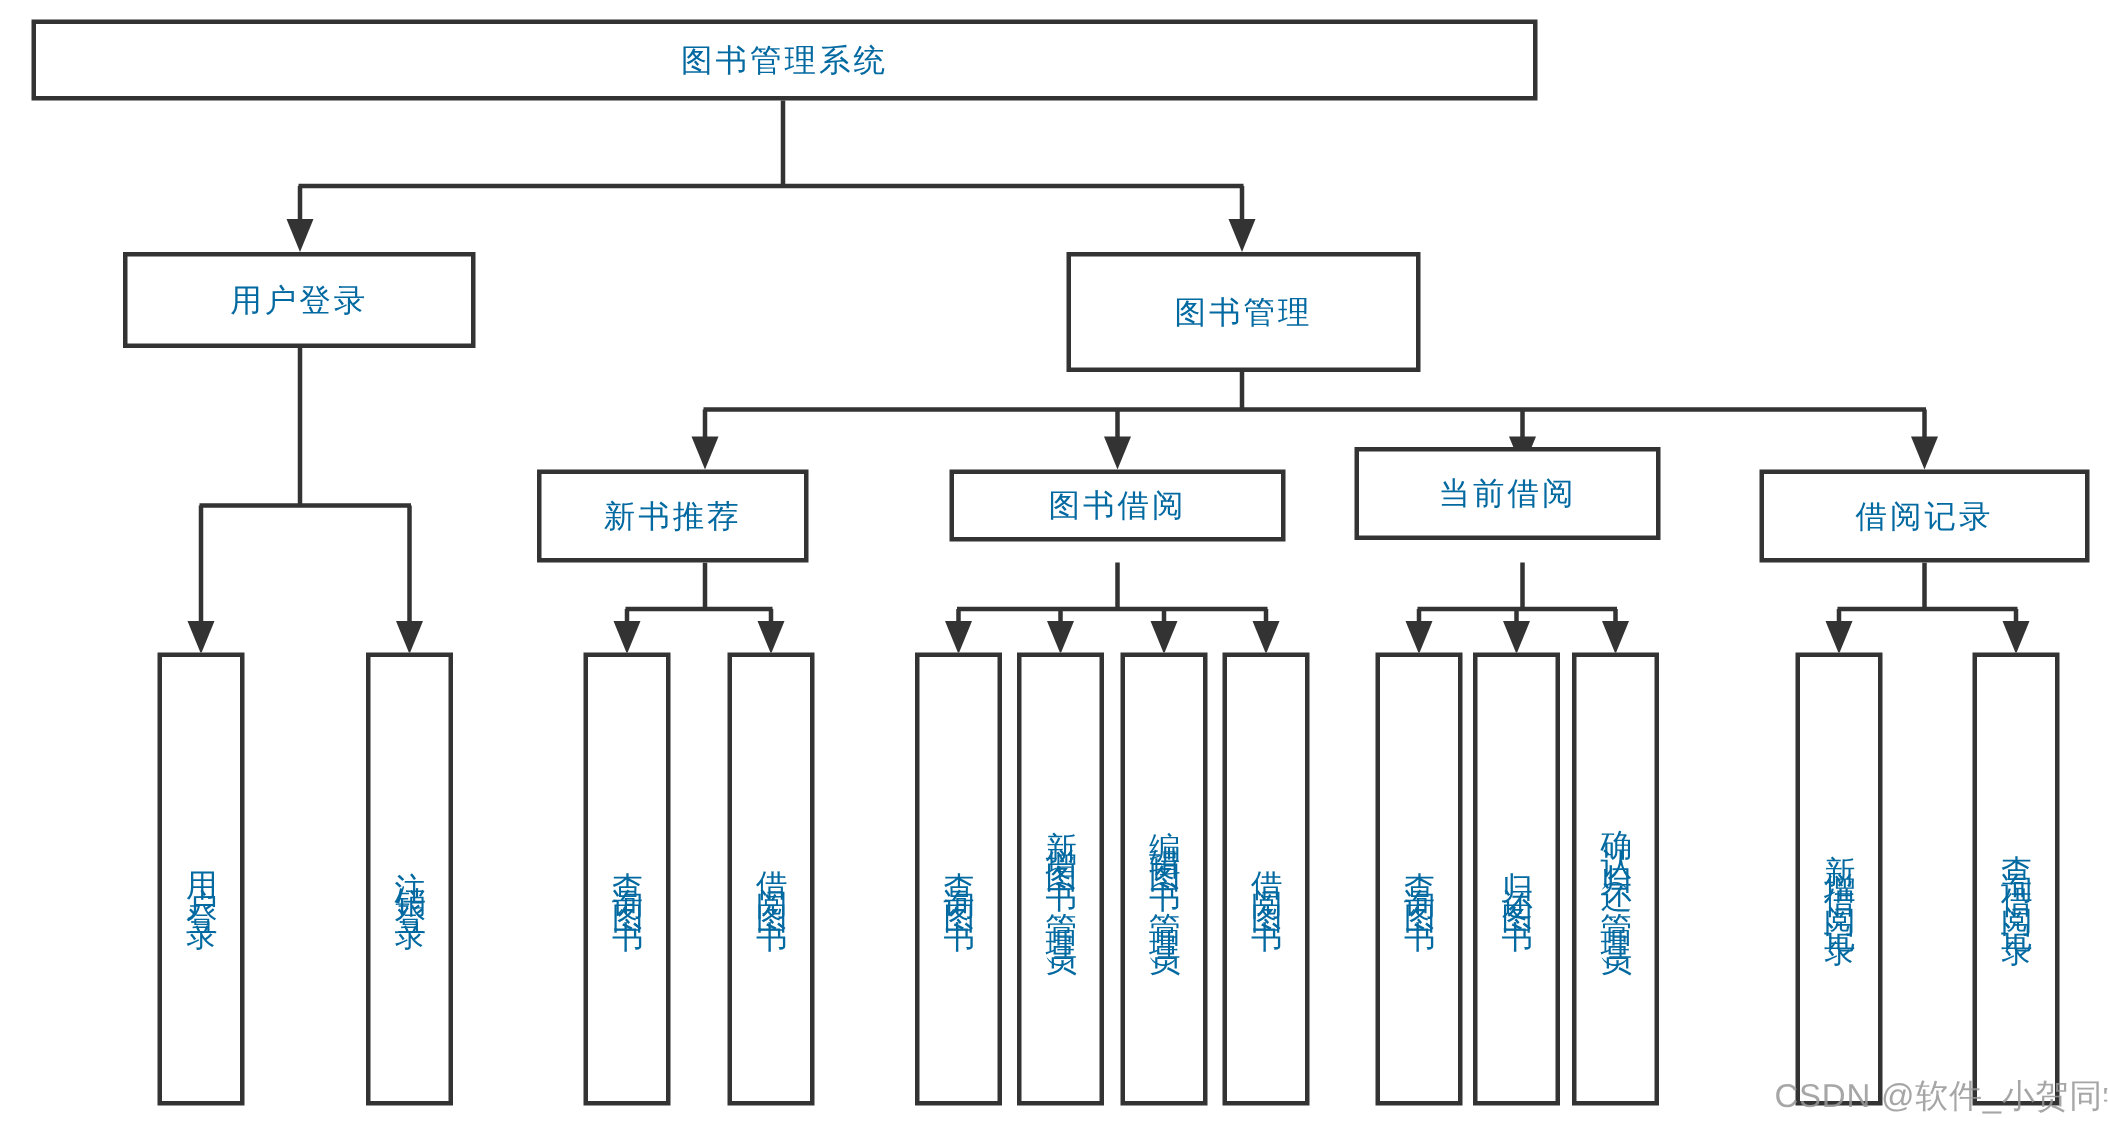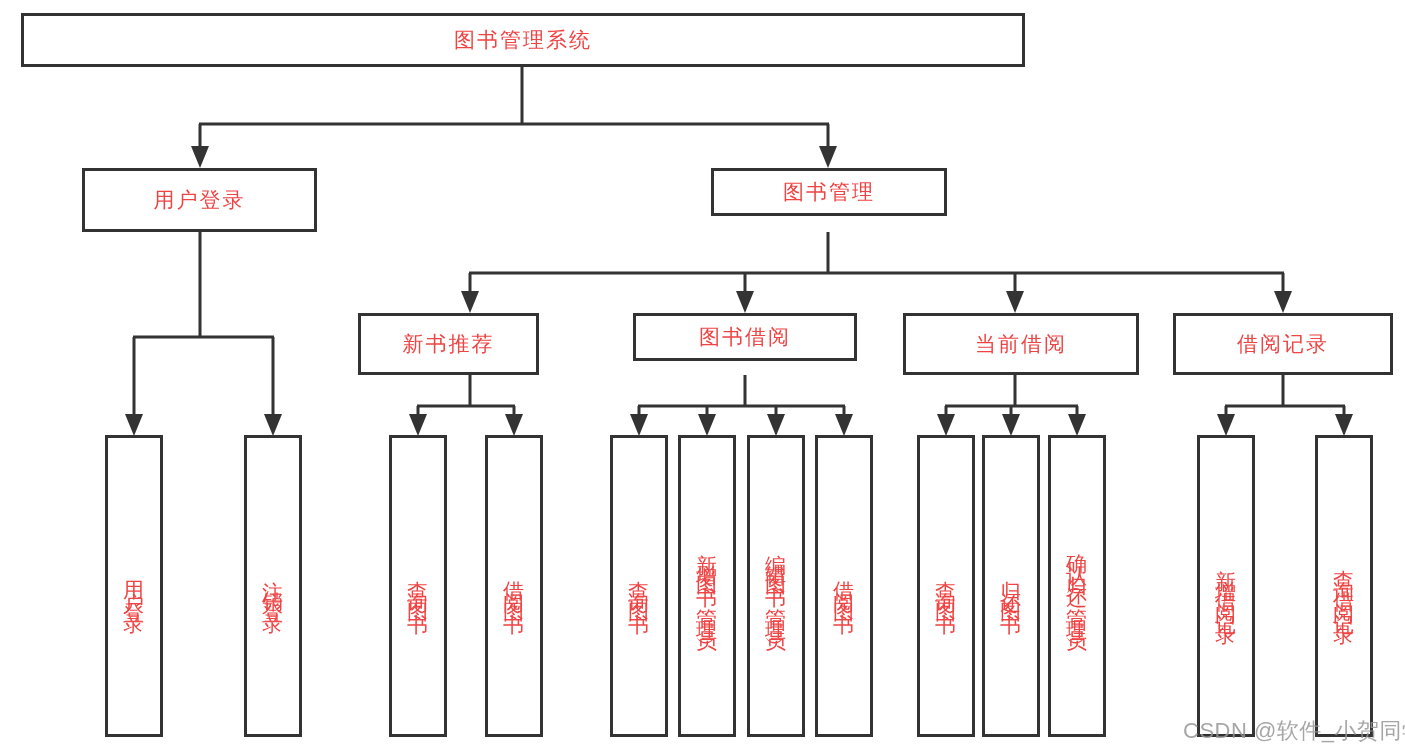--- a/index.html
+++ b/index.html
@@ -17,21 +17,21 @@
     width: 1405px; height: 747px;
   }
   .box, .vbox {
     position: absolute;
     box-sizing: border-box;
     border: 3px solid #333333;
     background: #ffffff;
     display: flex;
     align-items: center;
     justify-content: center;
-    color: #ef4444;
+    color: #0369a1;
   }
   .box span {
     font-size: 21px;
     letter-spacing: 2px;
     white-space: nowrap;
   }
   .vbox span {
     writing-mode: vertical-rl;
     text-orientation: mixed;
     font-size: 21px;
@@ -85,31 +85,31 @@
     </g>
   </svg>
 
   <div class="box" style="left:21px;top:13px;width:1004px;height:54px">
     <span>图书管理系统</span>
   </div>
 
   <div class="box" style="left:82px;top:168px;width:235px;height:64px">
     <span>用户登录</span>
   </div>
-  <div class="box" style="left:711px;top:168px;width:236px;height:48px">
+  <div class="box" style="left:711px;top:168px;width:236px;height:80px">
     <span>图书管理</span>
   </div>
 
   <div class="box" style="left:358px;top:313px;width:181px;height:62px">
     <span>新书推荐</span>
   </div>
   <div class="box" style="left:633px;top:313px;width:224px;height:48px">
     <span>图书借阅</span>
   </div>
-  <div class="box" style="left:903px;top:313px;width:236px;height:62px">
+  <div class="box" style="left:903px;top:298px;width:204px;height:62px">
     <span>当前借阅</span>
   </div>
   <div class="box" style="left:1173px;top:313px;width:220px;height:62px">
     <span>借阅记录</span>
   </div>
 
   <div class="vbox" style="left:105px;top:435px;width:58px;height:302px">
     <span>用户登录</span>
   </div>
   <div class="vbox" style="left:244px;top:435px;width:58px;height:302px">

